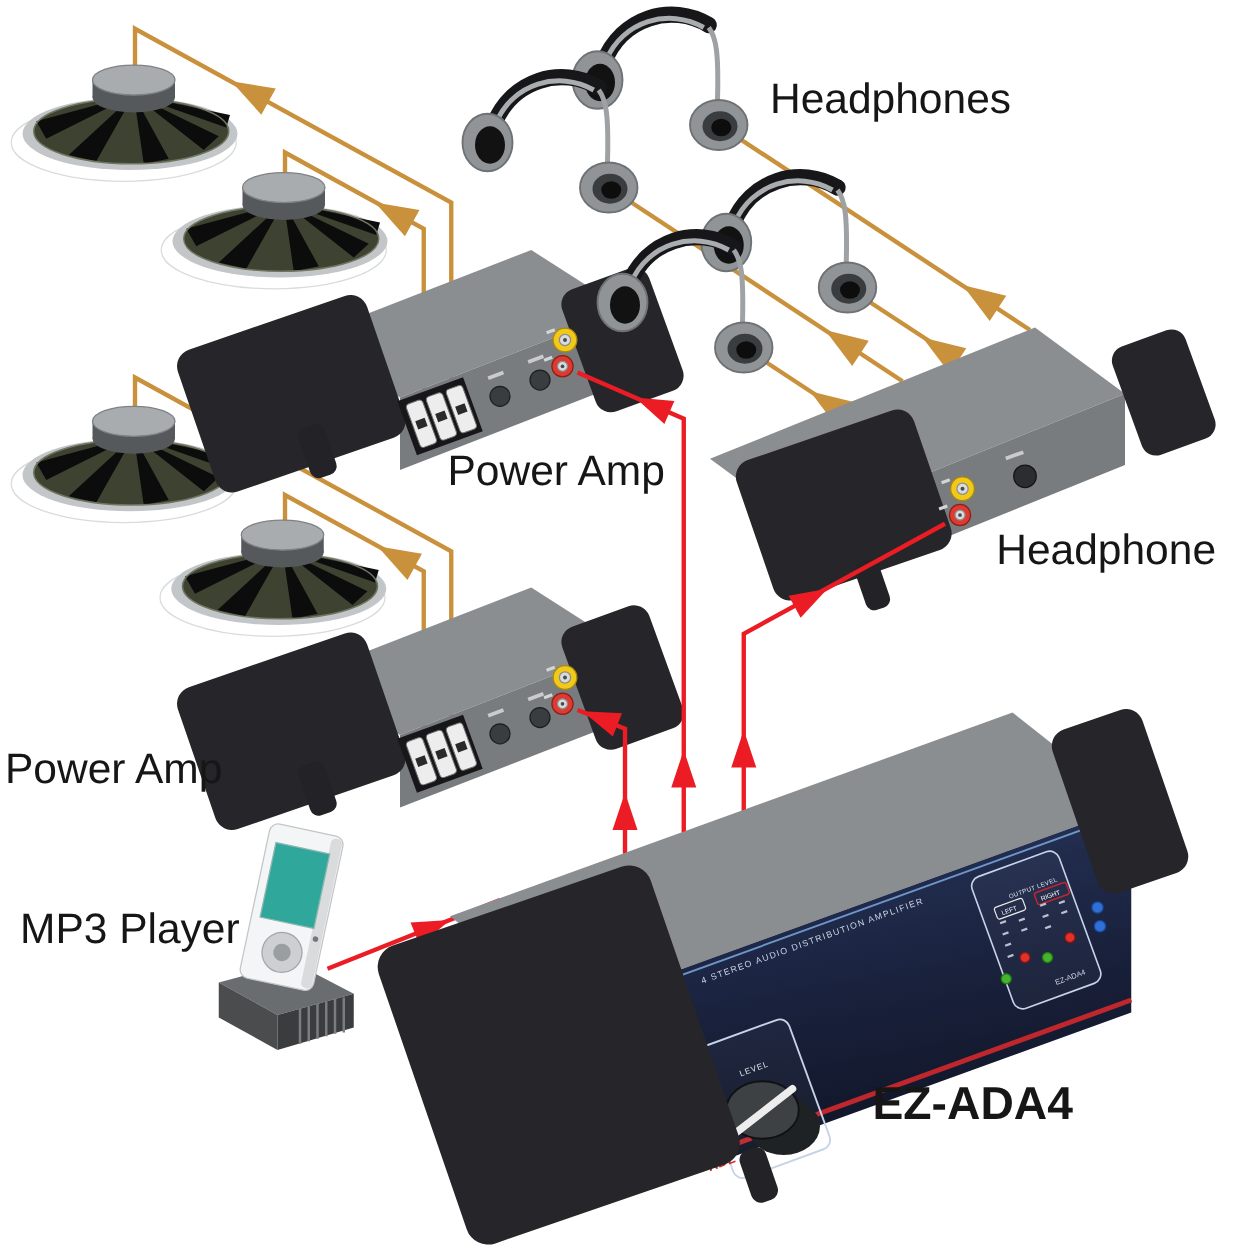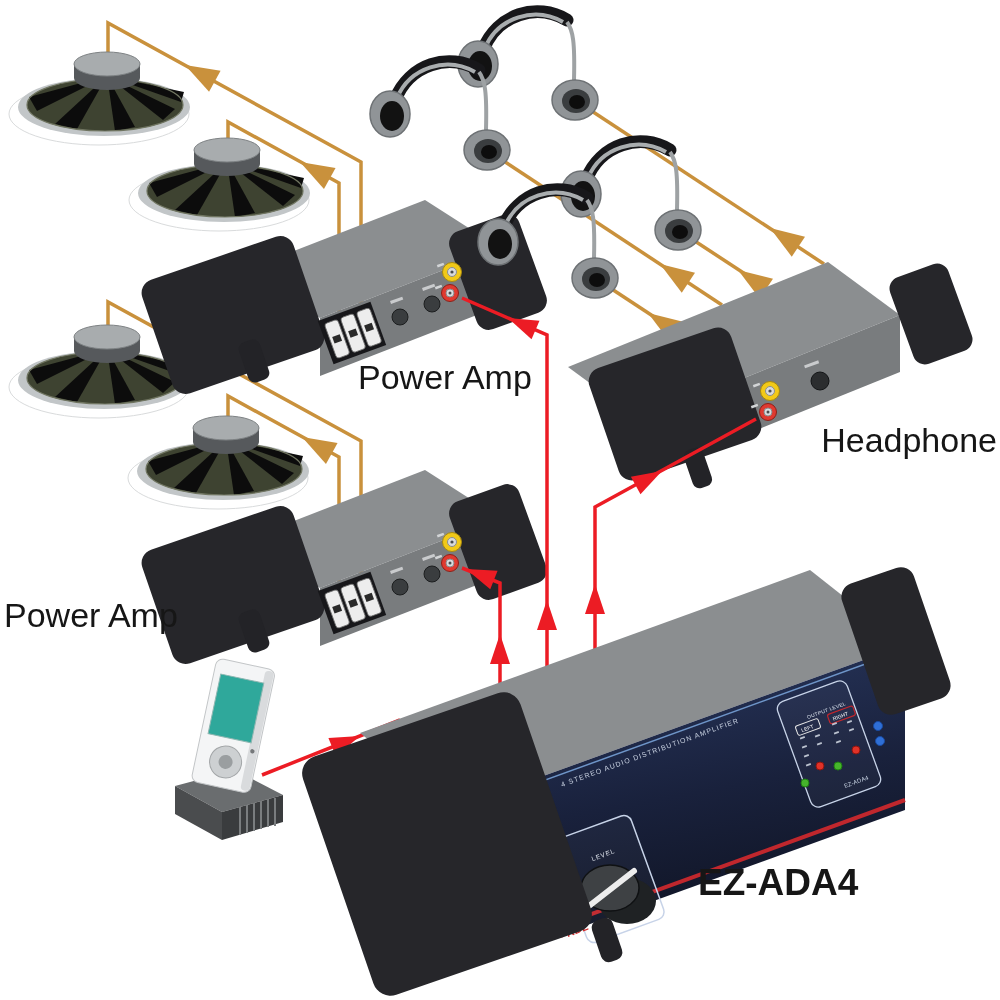--- a/index.html
+++ b/index.html
@@ -1,20 +1,20 @@
 <!DOCTYPE html>
 <html><head>
 <meta charset="utf-8">
 <style>
   html,body{margin:0;padding:0;background:#fff;}
   .stage{position:relative;width:1000px;height:1000px;background:#fff;overflow:hidden;
          font-family:"Liberation Sans",sans-serif;}
   .stage svg{position:absolute;left:0;top:0;}
   .lbl{position:absolute;font-size:34px;color:#161616;letter-spacing:0px;white-space:nowrap;}
-  .lbl-center{text-align:right;white-space:normal;line-height:41px;}
+  .lbl-center{text-align:left;white-space:normal;line-height:41px;}
   .lbl-bold{font-weight:700;font-size:37px;}
   .lbl span{display:block;}
 </style>
 </head>
 <body>
 
 <div class="stage">
 <svg width="1000" height="1000" viewBox="0 0 1000 1000">
   <defs>
     <linearGradient id="navy" x1="0" y1="0" x2="0.25" y2="1">
@@ -245,19 +245,21 @@
     <circle cx="878" cy="726" r="4.5" fill="#2F6FD6" stroke="#1A4AA0"></circle>
     <circle cx="880" cy="741" r="4.5" fill="#2F6FD6" stroke="#1A4AA0"></circle>
     <text x="845" y="788" transform="rotate(-20 845 788)" font-size="6" fill="#C9D4E4">EZ-ADA4</text>
 
     <rect x="858" y="572" width="76" height="138" rx="14" fill="#26262A" transform="rotate(-19 896 641)"></rect>
     <rect x="332" y="718" width="230" height="252" rx="18" fill="#26262A" transform="rotate(-19 447 844)"></rect>
     <rect x="596" y="918" width="22" height="44" rx="8" fill="#232327" transform="rotate(-19 607 940)"></rect>
   </g>
 </svg>
 
+<div class="lbl" style="left:616px;top:60px">Headphones</div>
 <div class="lbl" style="left:358px;top:358px">Power Amp</div>
 <div class="lbl lbl-center" style="left:797px;top:420px;width:200px">
   <span>Headphone</span>
 </div>
 <div class="lbl" style="left:4px;top:596px">Power Amp</div>
+<div class="lbl" style="left:16px;top:724px">MP3 Player</div>
 <div class="lbl lbl-bold" style="left:698px;top:862px">EZ-ADA4</div>
 </div>
 
 </body></html>

